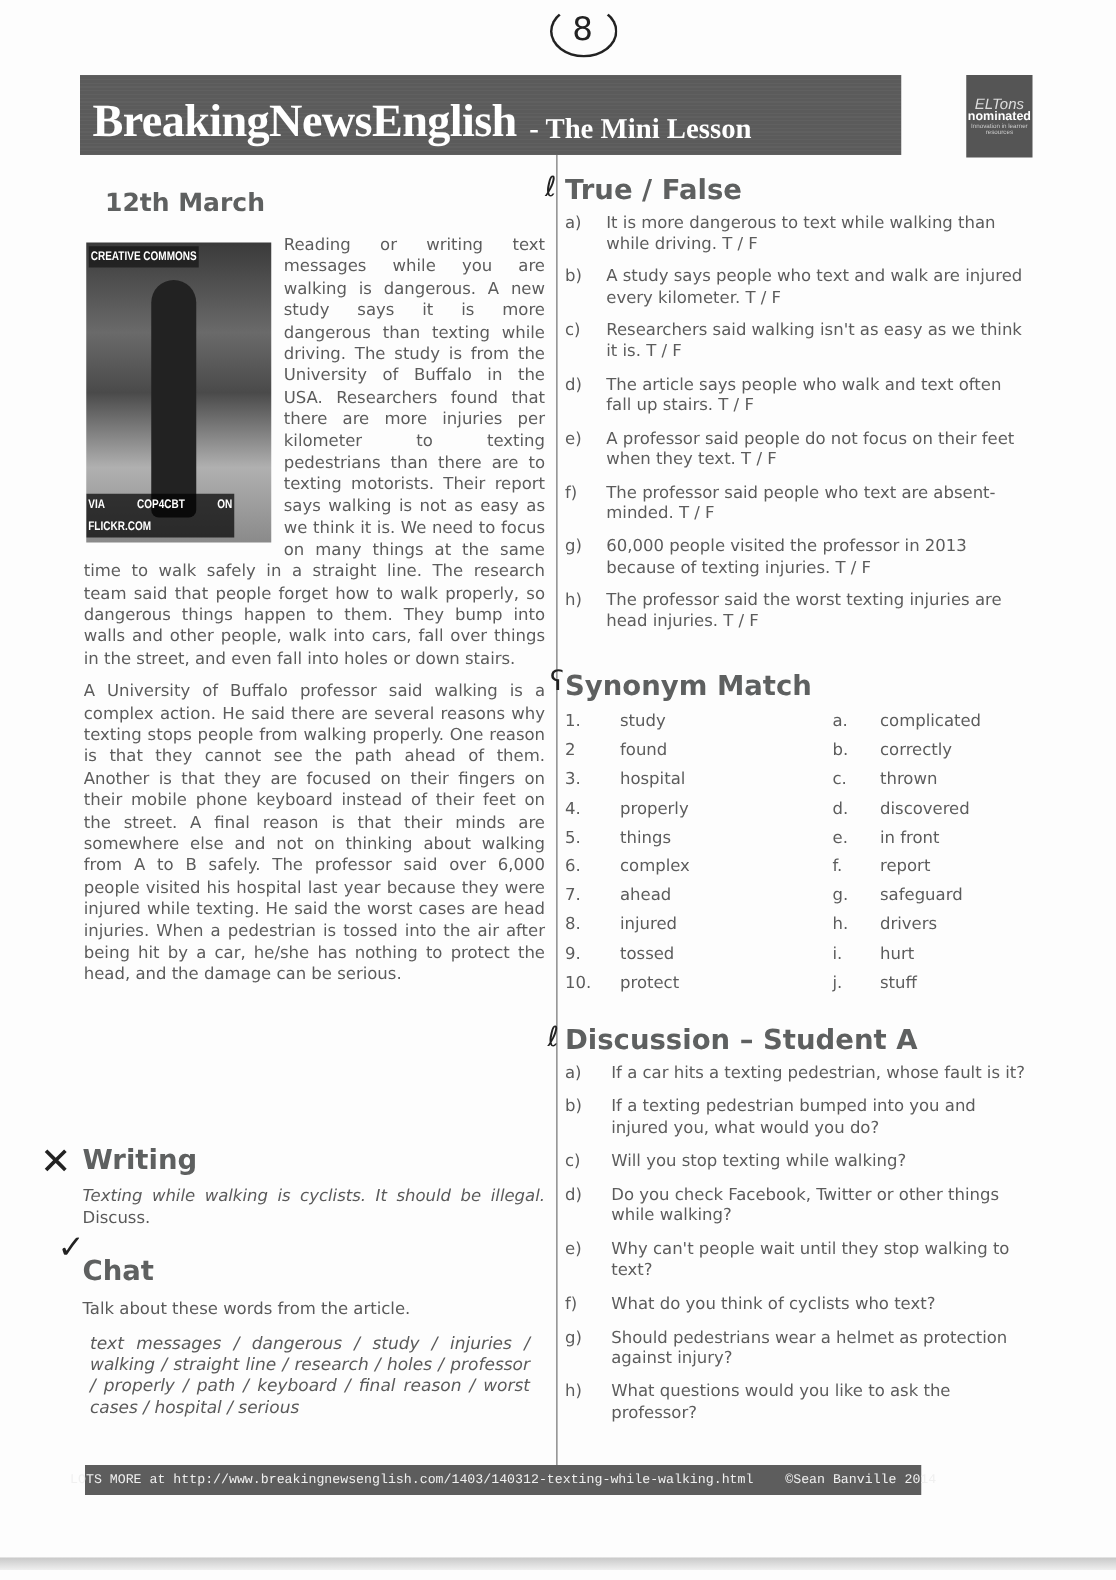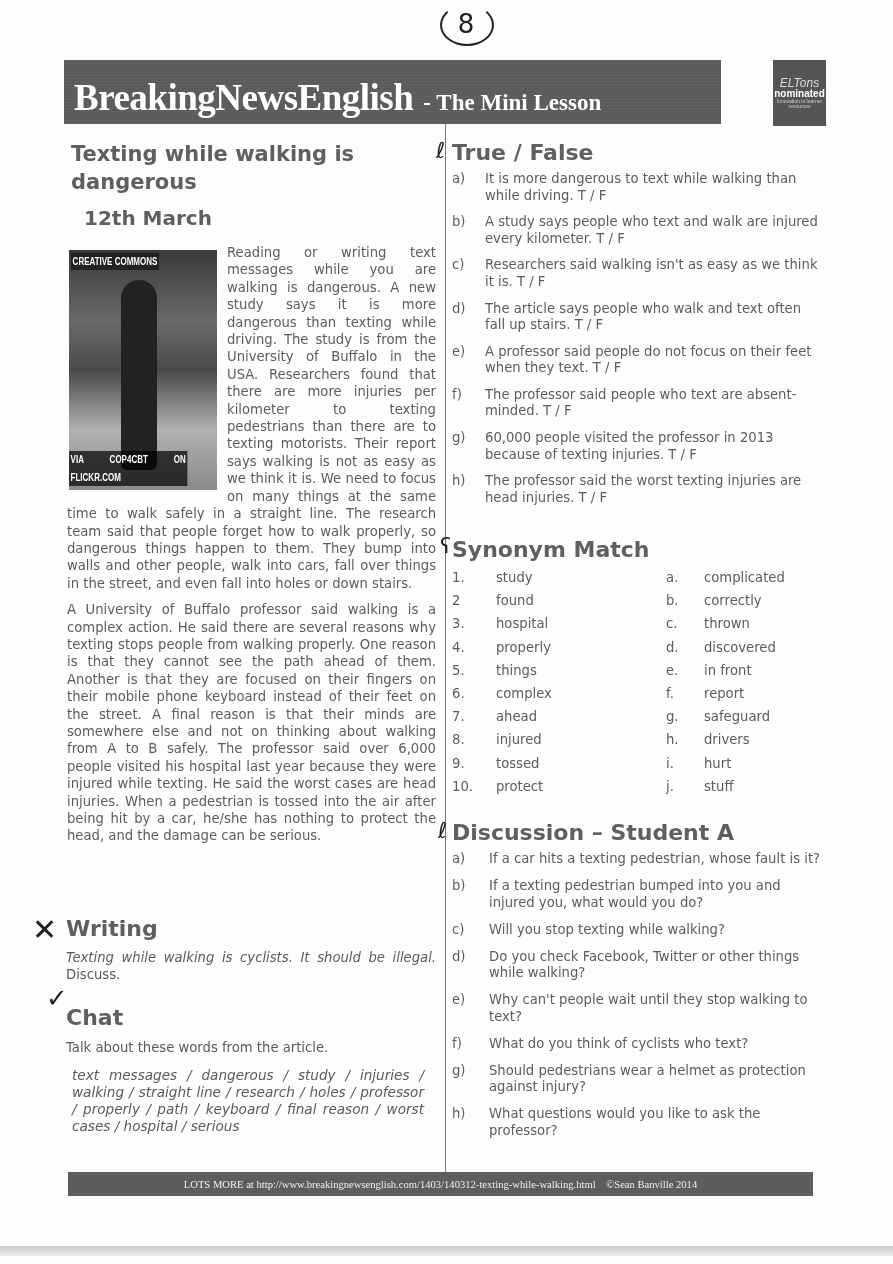--- a/index.html
+++ b/index.html
@@ -83,22 +83,22 @@
   .mark {
     position:absolute; font-family:"DejaVu Sans", sans-serif; color:#222; font-weight:normal;
   }
   .tf-list, .disc-list { margin:6px 0 0 0; padding:0; list-style:none; }
   .tf-item { display:flex; font-size:13.2px; line-height:16.5px; margin-bottom:10.2px; color:#5c5c5c; }
   .tf-item .lbl { width:33px; flex:none; }
   .disc-item { display:flex; font-size:13.2px; line-height:16.5px; margin-bottom:10.5px; color:#5c5c5c; }
   .disc-item .lbl { width:37px; flex:none; }
   .syn-grid { display:grid; grid-template-columns:44px 170px 38px 120px; font-size:13.2px; line-height:23.2px; margin-top:4px; color:#5c5c5c; }
   .footer-bar {
-    position:absolute; left:68px; top:1172px; width:745px; height:24px; background:#5d5d5d;
-    color:#f0f0f0; font-family:Liberation Serif, serif; font-size:10.6px;
+    position:absolute; left:68px; top:1172px; width:669px; height:24px; background:#5d5d5d;
+    color:#f0f0f0; font-family:Liberation Mono, monospace; font-size:10.6px;
     display:flex; align-items:center; justify-content:center; white-space:pre;
   }
   .bottom-shadow {
     position:absolute; left:0; top:1246px; width:893px; height:10px;
     background:linear-gradient(180deg,#c8c8c8,#efefef);
   }
 </style>
 </head>
 <body>
 
@@ -113,21 +113,20 @@
 
 <div class="award">
   <span class="a1">ELTons</span>
   <span class="a2">nominated</span>
   <span class="a3">Innovation in learner resources</span>
 </div>
 
 <div class="divider"></div>
 
 <div class="left-col">
-  <h1 class="title">Texting while walking is dangerous</h1>
   <div class="date">12th March</div>
   <div class="article" style="margin-top:14px;">
     <div class="photo">
       <div class="person"></div>
       <span class="cap-top">CREATIVE COMMONS</span>
       <span class="cap-bot">VIA COP4CBT ON FLICKR.COM</span>
     </div>
     <p>Reading or writing text messages while you are walking is dangerous. A new study says it is more dangerous than texting while driving. The study is from the University of Buffalo in the USA. Researchers found that there are more injuries per kilometer to texting pedestrians than there are to texting motorists. Their report says walking is not as easy as we think it is. We need to focus on many things at the same time to walk safely in a straight line. The research team said that people forget how to walk properly, so dangerous things happen to them. They bump into walls and other people, walk into cars, fall over things in the street, and even fall into holes or down stairs.</p>
     <p>A University of Buffalo professor said walking is a complex action. He said there are several reasons why texting stops people from walking properly. One reason is that they cannot see the path ahead of them. Another is that they are focused on their fingers on their mobile phone keyboard instead of their feet on the street. A final reason is that their minds are somewhere else and not on thinking about walking from A to B safely. The professor said over 6,000 people visited his hospital last year because they were injured while texting. He said the worst cases are head injuries. When a pedestrian is tossed into the air after being hit by a car, he/she has nothing to protect the head, and the damage can be serious.</p>
   </div>

